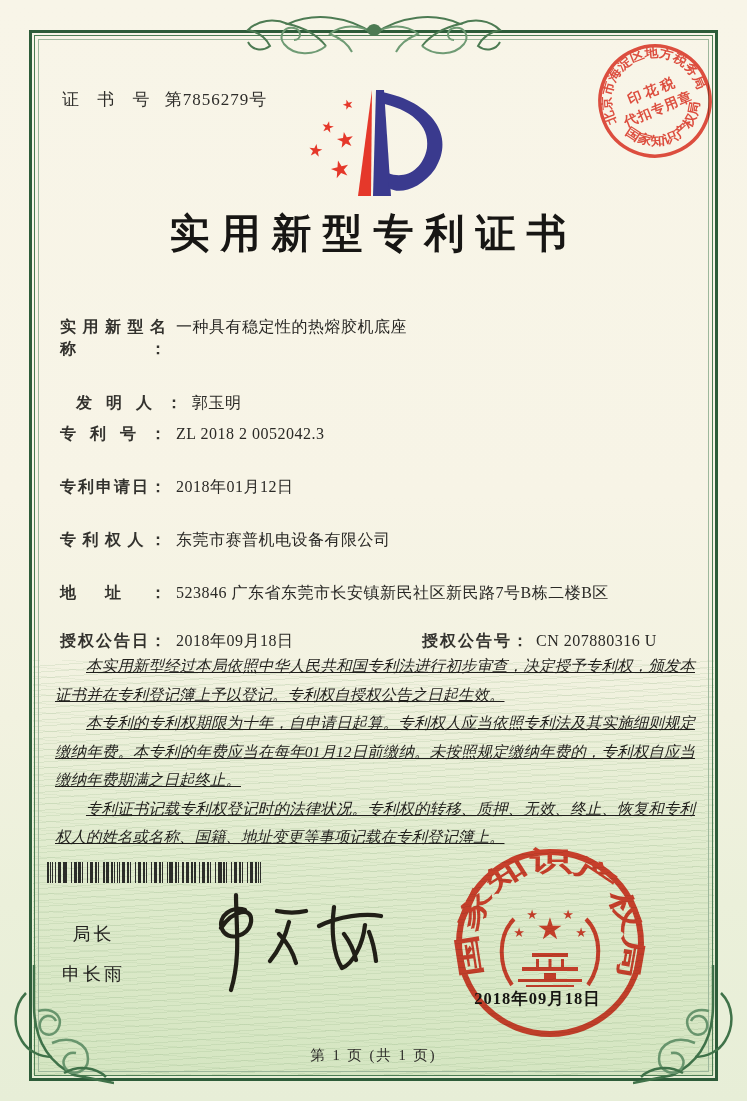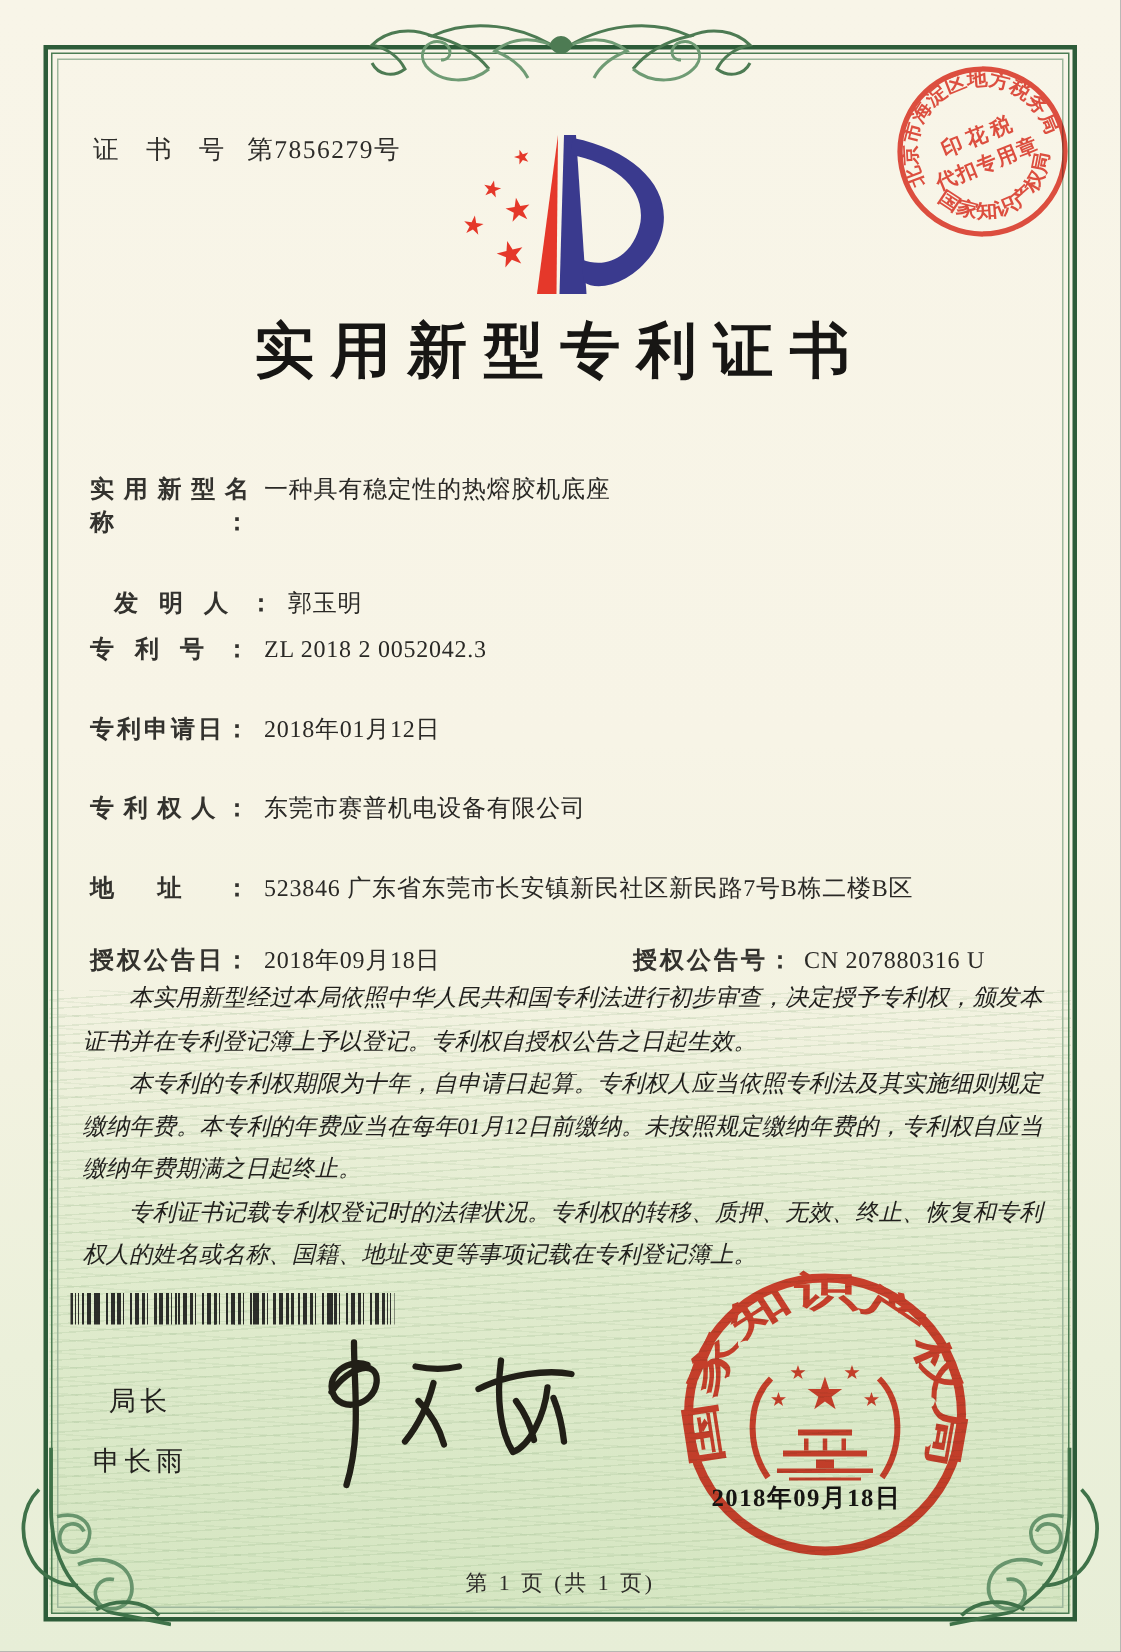--- a/index.html
+++ b/index.html
@@ -57,21 +57,21 @@
   .row-patno{top:423px;}
   .row-appdate{top:476px;}
   .row-patentee{top:529px;}
   .row-address{top:582px;width:606px;}
   .row-auth{top:630px;}
   .auth-right{position:absolute;left:362px;top:0;white-space:nowrap;}
   .auth-right .flabel{width:auto;letter-spacing:2px;margin-right:6px;text-align-last:auto;}
 
   
   .body-text{position:absolute;left:55px;top:652px;width:640px;
-    font-size:15.5px;line-height:28.5px;font-style:italic;color:#201f1c;}
+    font-size:15.5px;line-height:28.5px;font-style:italic;color:#201f1c;text-decoration:underline;}
   .body-text p{margin:0;text-indent:2em;text-align:justify;}
 
   
   .barcode{position:absolute;left:47px;top:862px;width:216px;height:21px;opacity:.88;
     background:
       repeating-linear-gradient(90deg,#141414 0 2px,transparent 2px 3px,#141414 3px 4px,transparent 4px 8px,#141414 8px 9px,transparent 9px 11px,#141414 11px 14px,transparent 14px 16px),
       repeating-linear-gradient(90deg,transparent 0 5px,#141414 5px 6px,transparent 6px 13px);}
 
   .signer{position:absolute;left:62px;top:922px;font-size:18px;letter-spacing:3px;color:#23221f;text-align:center;}
   .signer div{margin-bottom:16px;}

